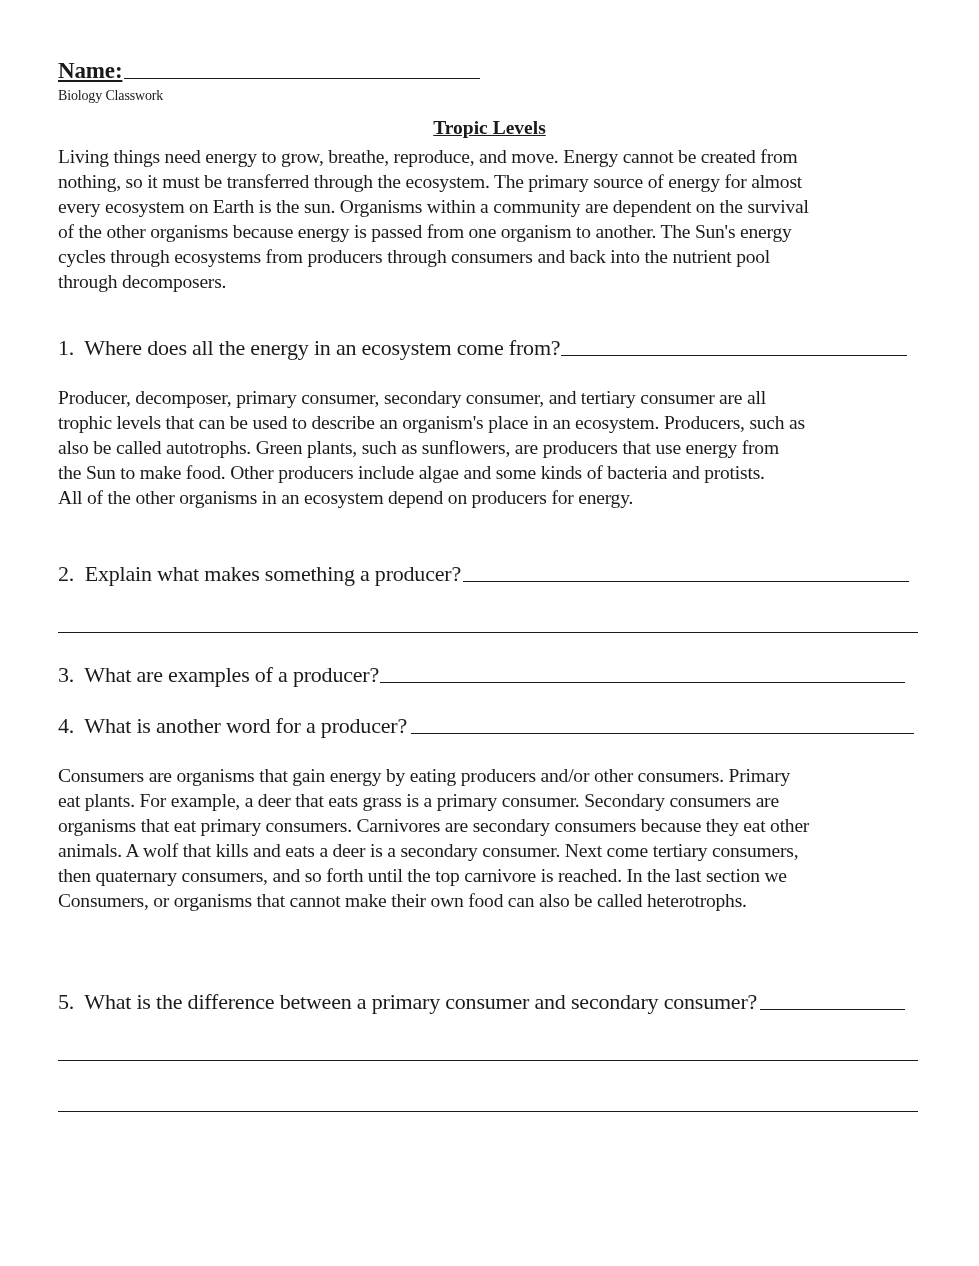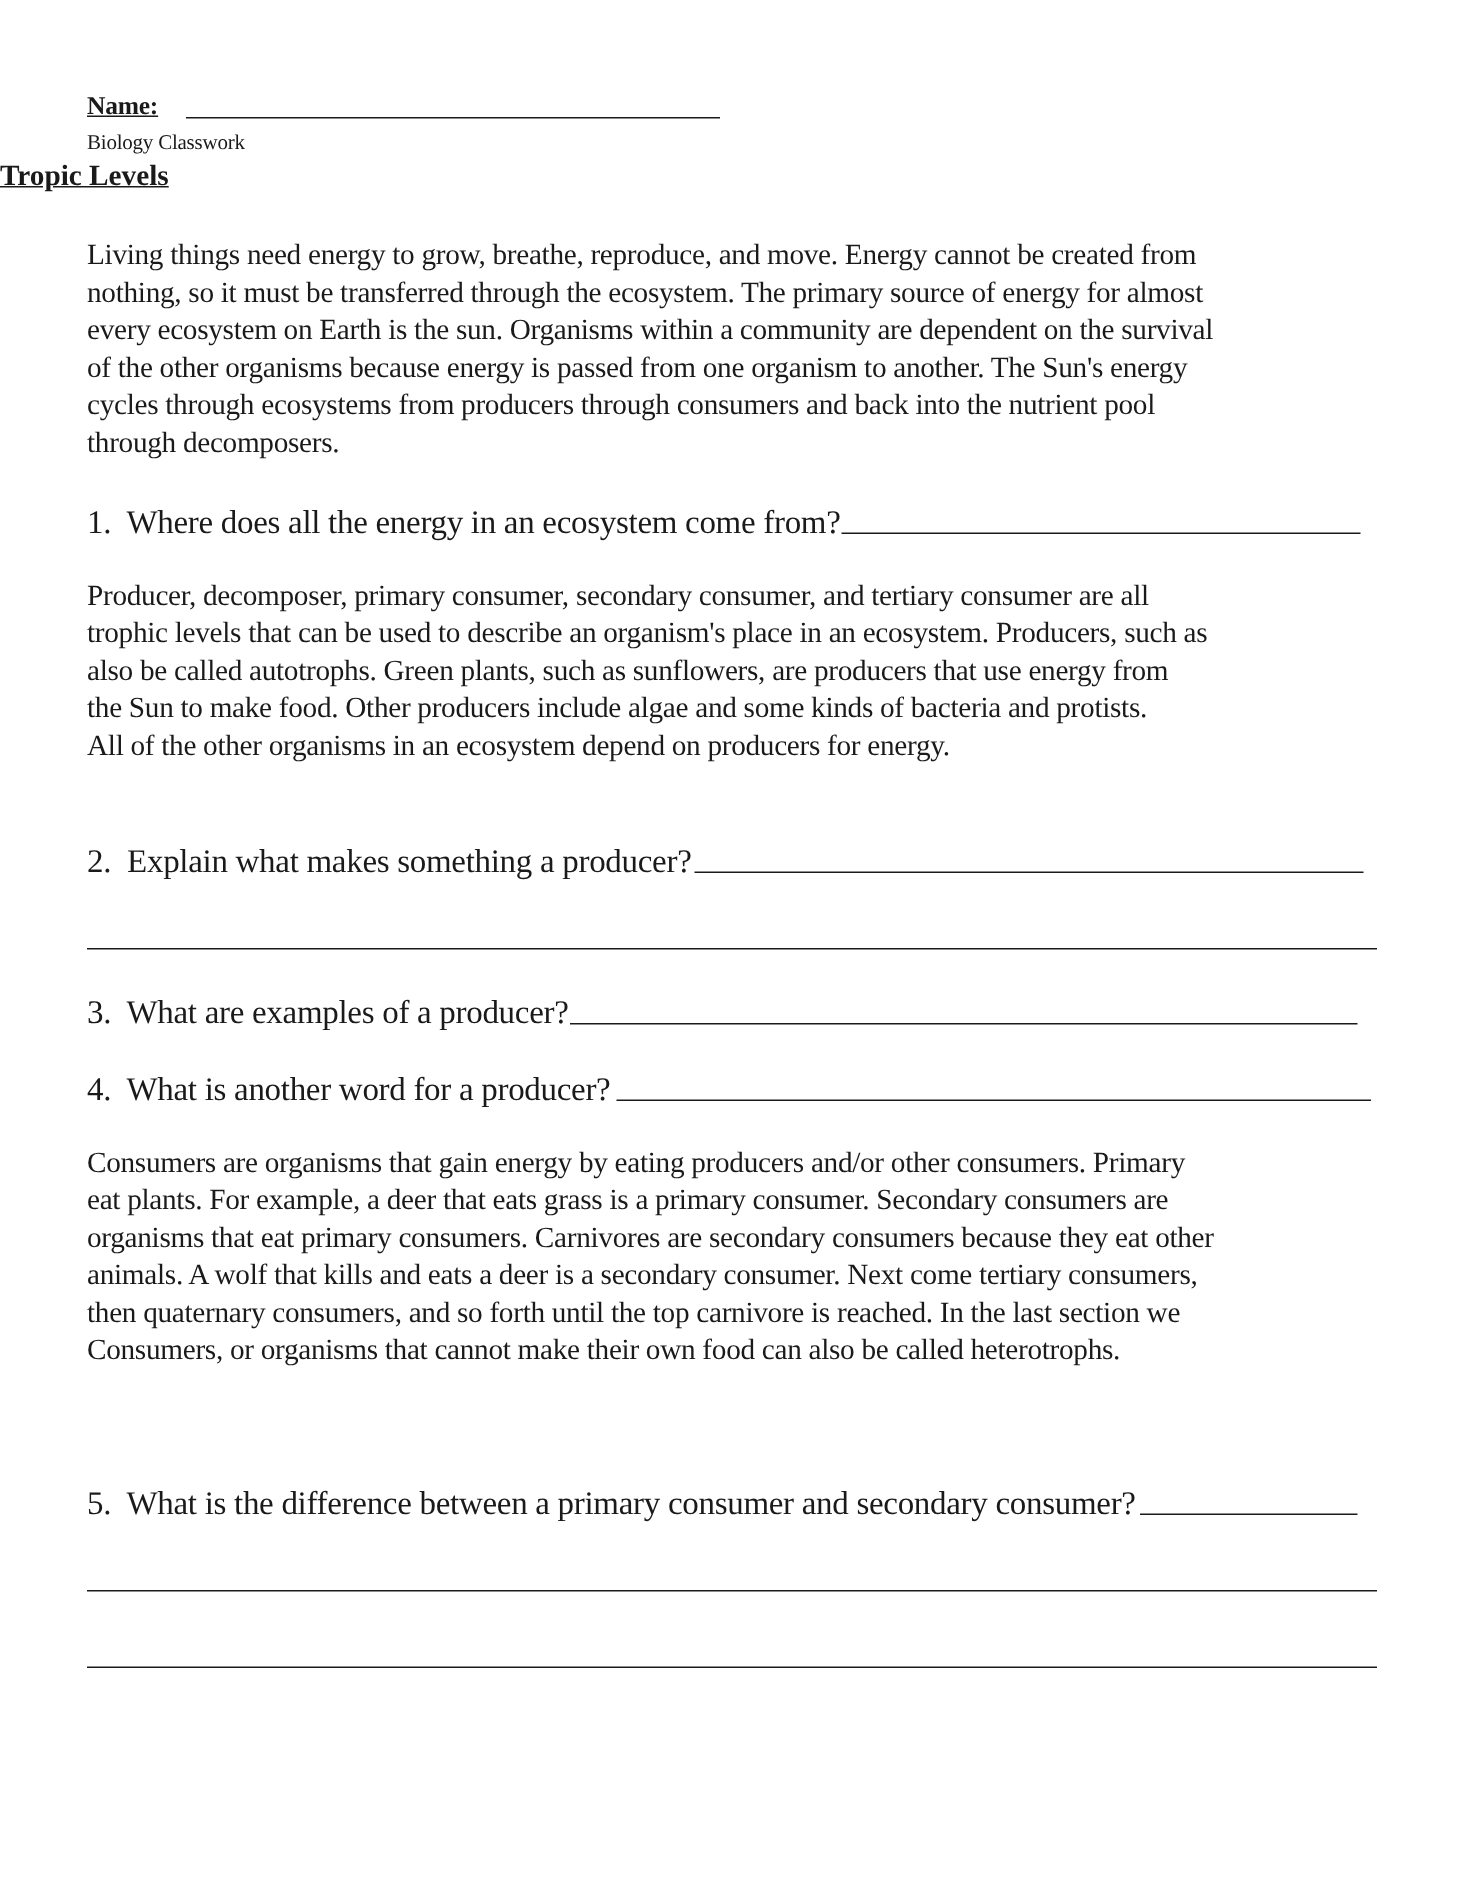--- a/index.html
+++ b/index.html
@@ -1,36 +1,36 @@
 <!DOCTYPE html>
 <html><head>
 <meta charset="utf-8">
 <style>
   html, body { margin: 0; padding: 0; background: #ffffff; }
   body { width: 979px; height: 1266px; position: relative; overflow: hidden;
          font-family: "Liberation Serif", "DejaVu Serif", serif; color: #1a1a1a; }
   .line { position: absolute; left: 58px; font-size: 14px; line-height: 25px; white-space: nowrap; letter-spacing: -0.15px; }
-  .name-label { top: 58px; font-weight: bold; text-decoration: underline; font-size: 17px; }
+  .name-label { top: 58px; font-weight: bold; text-decoration: underline; font-size: 23px; }
   .name-blank { position: absolute; left: 124px; top: 78px; width: 356px; border-bottom: 1.6px solid #1a1a1a; }
   .subtitle { top: 83px; }
-  .title { position: absolute; left: 0; width: 979px; top: 107px; font-weight: bold; text-decoration: underline; font-size: 19.5px; }
+  .title { position: absolute; left: 0; width: 979px; top: 117px; text-align: center; font-weight: bold; text-decoration: underline; font-size: 19.5px; }
   .para { position: absolute; left: 58px; width: 870px; }
   .para .pl { display: block; height: 25px; line-height: 25px; font-size: 19.5px; white-space: nowrap; letter-spacing: -0.2px; }
   .q { position: absolute; left: 58px; font-size: 22px; line-height: 25px; white-space: nowrap; letter-spacing: -0.2px; }
   .blank { position: absolute; border-bottom: 1.4px solid #1a1a1a; height: 0; }
 </style>
 </head>
 <body>
 
 <div class="line name-label">Name:</div>
 <div class="name-blank"></div>
 <div class="line subtitle">Biology Classwork</div>
 <div class="title">Tropic Levels</div>
 
-<div class="para" style="top:158px">
+<div class="para" style="top:144px">
   <span class="pl">Living things need energy to grow, breathe, reproduce, and move. Energy cannot be created from</span>
   <span class="pl">nothing, so it must be transferred through the ecosystem. The primary source of energy for almost</span>
   <span class="pl">every ecosystem on Earth is the sun.  Organisms within a community are dependent on the survival</span>
   <span class="pl">of the other organisms because energy is passed from one organism to another. The Sun's energy</span>
   <span class="pl">cycles through ecosystems from producers through consumers and back into the nutrient pool</span>
   <span class="pl">through decomposers.</span>
 </div>
 
 <div class="q" style="top:335px">
   <span>1.</span>&nbsp;

